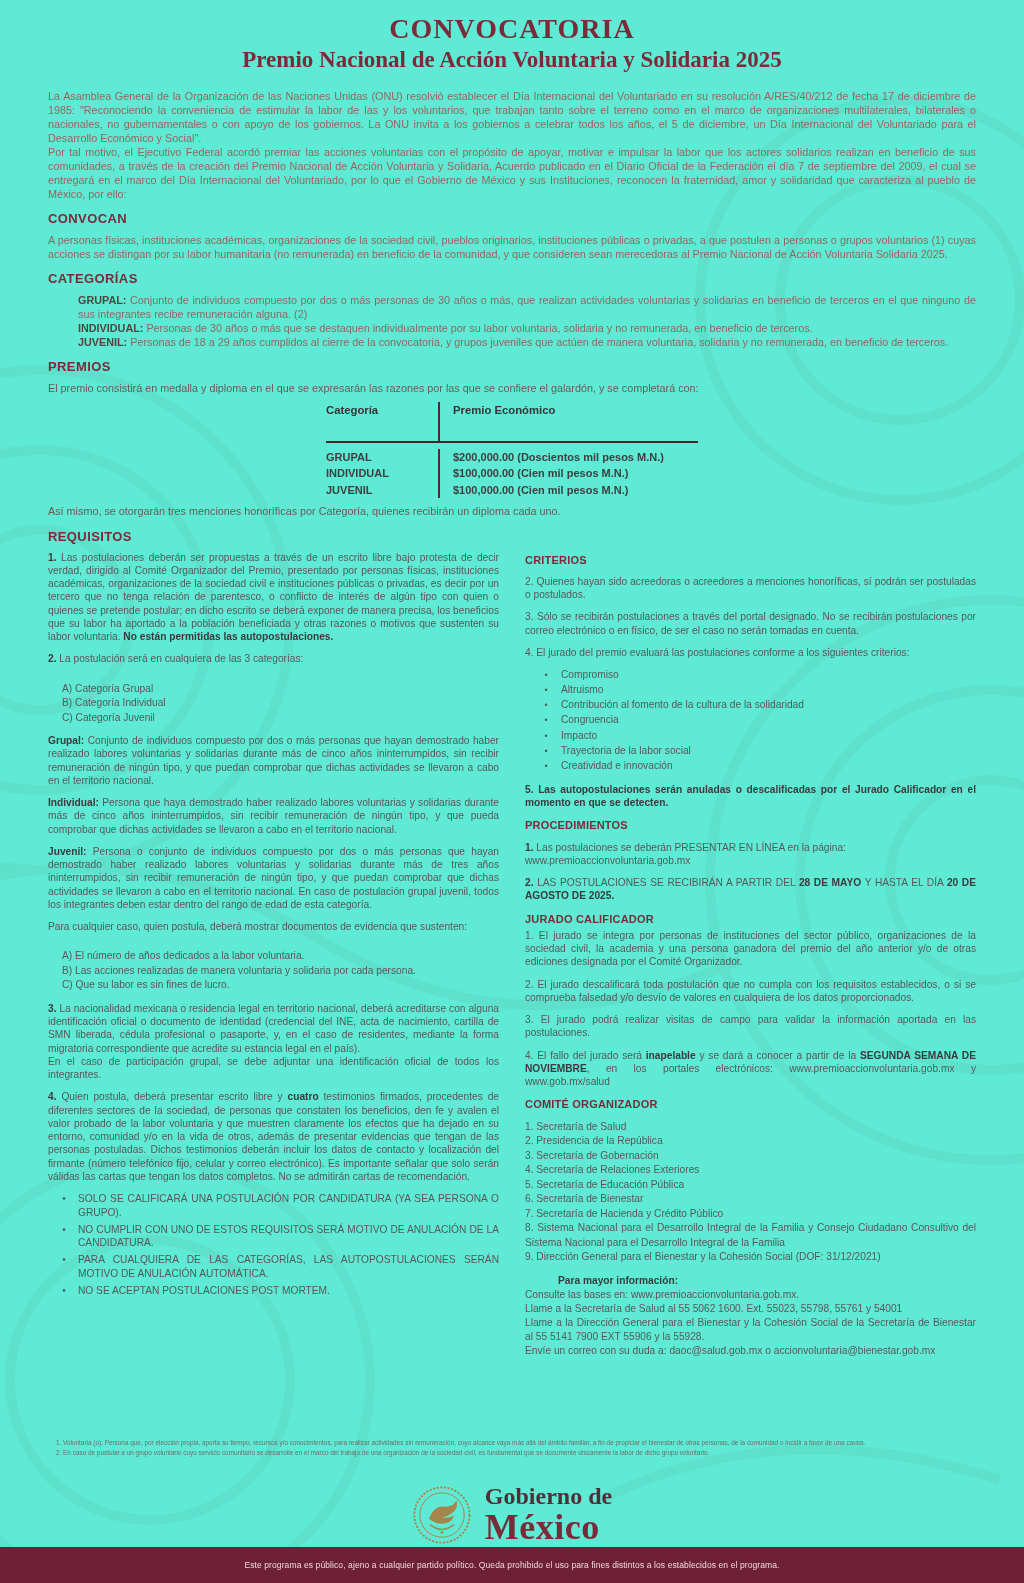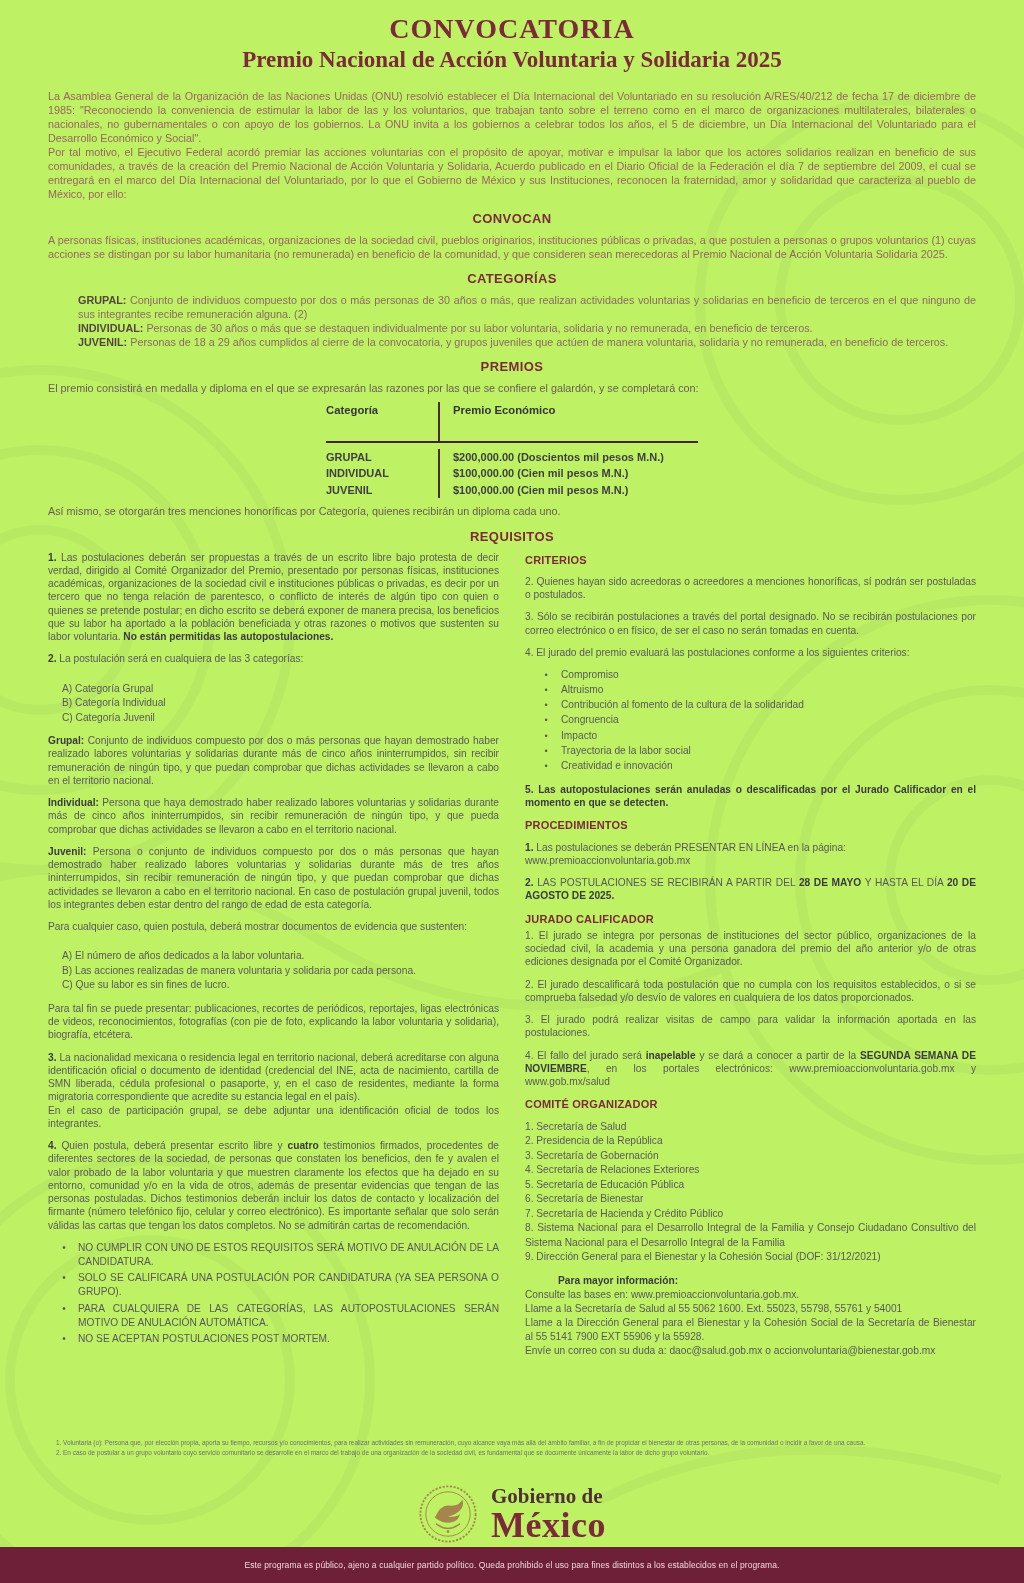--- a/index.html
+++ b/index.html
@@ -8,37 +8,37 @@
     --gold:#a5854b;
     --intro:#97655e;
     --cattext:#8b6a62;
     --catlabel:#554440;
     --gray:#58585a;
     --dark:#3b3b3d;
   }
   *{box-sizing:border-box;margin:0;padding:0;}
   html,body{background:#fff;}
   .page{
-    position:relative;width:1024px;height:1583px;background:#bef264;
+    position:relative;width:1024px;height:1583px;background:#5eead4;
     font-family:"Liberation Sans",sans-serif;overflow:hidden;
   }
   .watermark{position:absolute;inset:0;opacity:.05;pointer-events:none;}
   .content{position:relative;padding:0 48px;}
   .title{
     font-family:"Liberation Serif",serif;font-weight:700;color:var(--maroon);
     text-align:center;font-size:28px;letter-spacing:1px;margin-top:14px;line-height:1.05;
   }
   .subtitle{
     font-family:"Liberation Serif",serif;font-weight:700;color:var(--maroon);
     text-align:center;font-size:23px;margin-top:4px;line-height:1.1;
   }
   .intro{font-size:10.8px;line-height:1.3;color:var(--intro);text-align:justify;}
   .intro.first{margin-top:16px;}
   .sec{
-    text-align:center;color:var(--maroon);font-weight:700;font-size:13px;
+    color:var(--maroon);font-weight:700;font-size:13px;
     letter-spacing:.4px;margin:10px 0 7px;
   }
   .cats{margin-left:30px;}
   .cats p{font-size:10.8px;line-height:1.3;color:var(--cattext);text-align:justify;}
   .lbl{font-weight:700;color:var(--catlabel);}
   .prem-intro,.prem-note{font-size:10.8px;line-height:1.35;color:#6a5b57;}
   .ptable{width:372px;margin:6px auto 6px;}
   .trow{display:grid;grid-template-columns:112px 260px;}
   .trow .tc1{font-weight:700;color:#3f3e40;font-size:11px;line-height:1.5;}
   .trow .tc2{font-weight:700;color:#3f3e40;font-size:11px;line-height:1.5;border-left:2px solid #4e2b35;padding-left:13px;}
@@ -62,21 +62,21 @@
   .crit{display:flex;margin-bottom:1px;}
   .crit::before{content:"•";flex:0 0 30px;text-align:center;font-size:9px;line-height:14px;}
   .crit span{flex:1;line-height:1.38;}
   .bold-p{font-weight:700;color:var(--dark);}
   .comite-list{margin-bottom:9px;}
   .comite-list div{line-height:1.42;}
   .info-h{font-weight:700;color:var(--dark);line-height:1.4;padding-left:33px;}
   .info-lines div{line-height:1.38;}
   .footnotes{position:absolute;left:56px;right:52px;top:1438px;font-size:6.4px;line-height:1.55;color:#6e6e6e;}
   .gov-logo{position:absolute;top:1484px;left:0;right:0;display:flex;justify-content:center;align-items:center;gap:13px;}
-  .gl-text .l1{font-family:"Liberation Serif",serif;font-weight:700;font-size:21px;color:#4f3038;line-height:1.05;}
+  .gl-text .l1{font-family:"Liberation Serif",serif;font-weight:700;font-size:24px;color:#4f3038;line-height:1.05;}
   .gl-text .l2{font-family:"Liberation Serif",serif;font-weight:700;font-size:36px;color:var(--maroon);line-height:1.0;letter-spacing:.5px;}
   .bottombar{
     position:absolute;left:0;bottom:0;width:100%;height:36px;background:var(--maroon-dark);
     display:flex;align-items:center;justify-content:center;color:#f0d9de;font-size:8.5px;letter-spacing:.1px;
   }
 </style>
 </head>
 <body>
 
 <div class="page">
@@ -156,29 +156,28 @@
         </div>
         <p><span class="b">Grupal: </span><span>Conjunto de individuos compuesto por dos o más personas que hayan demostrado haber realizado labores voluntarias y solidarias durante más de cinco años ininterrumpidos, sin recibir remuneración de ningún tipo, y que puedan comprobar que dichas actividades se llevaron a cabo en el territorio nacional.</span></p>
         <p><span class="b">Individual: </span><span>Persona que haya demostrado haber realizado labores voluntarias y solidarias durante más de cinco años ininterrumpidos, sin recibir remuneración de ningún tipo, y que pueda comprobar que dichas actividades se llevaron a cabo en el territorio nacional.</span></p>
         <p><span class="b">Juvenil: </span><span>Persona o conjunto de individuos compuesto por dos o más personas que hayan demostrado haber realizado labores voluntarias y solidarias durante más de tres años ininterrumpidos, sin recibir remuneración de ningún tipo, y que puedan comprobar que dichas actividades se llevaron a cabo en el territorio nacional. En caso de postulación grupal juvenil, todos los integrantes deben estar dentro del rango de edad de esta categoría.</span></p>
         <p>Para cualquier caso, quien postula, deberá mostrar documentos de evidencia que sustenten:</p>
         <div class="sublist">
           <div>A) El número de años dedicados a la labor voluntaria.</div>
           <div>B) Las acciones realizadas de manera voluntaria y solidaria por cada persona.</div>
           <div>C) Que su labor es sin fines de lucro.</div>
         </div>
-        <p>Para tal fin se puede presentar: publicaciones, recortes de periódicos, reportajes, ligas electrónicas de videos, reconocimientos, fotografías (con pie de foto, explicando la labor voluntaria y solidaria), biografía, etcétera.</p>
         <p><span class="b">3. </span><span>La nacionalidad mexicana o residencia legal en territorio nacional, deberá acreditarse con alguna identificación oficial o documento de identidad (credencial del INE, acta de nacimiento, cartilla de SMN liberada, cédula profesional o pasaporte, y, en el caso de residentes, mediante la forma migratoria correspondiente que acredite su estancia legal en el país).</span><span class="blk">En el caso de participación grupal, se debe adjuntar una identificación oficial de todos los integrantes.</span></p>
         <p><span class="b">4. </span><span>Quien postula, deberá presentar escrito libre y </span><span class="b">cuatro</span><span> testimonios firmados, procedentes de diferentes sectores de la sociedad, de personas que constaten los beneficios, den fe y avalen el valor probado de la labor voluntaria y que muestren claramente los efectos que ha dejado en su entorno, comunidad y/o en la vida de otros, además de presentar evidencias que tengan de las personas postuladas. Dichos testimonios deberán incluir los datos de contacto y localización del firmante (número telefónico fijo, celular y correo electrónico). Es importante señalar que solo serán válidas las cartas que tengan los datos completos. No se admitirán cartas de recomendación.</span></p>
         <div class="caps-bullets">
           <div class="bullet">
+              <span>SOLO SE CALIFICARÁ UNA POSTULACIÓN POR CANDIDATURA (YA SEA PERSONA O GRUPO).</span>
+            </div>
+          <div class="bullet">
               <span>NO CUMPLIR CON UNO DE ESTOS REQUISITOS SERÁ MOTIVO DE ANULACIÓN DE LA CANDIDATURA.</span>
-            </div>
-          <div class="bullet">
-              <span>SOLO SE CALIFICARÁ UNA POSTULACIÓN POR CANDIDATURA (YA SEA PERSONA O GRUPO).</span>
             </div>
           <div class="bullet">
               <span>PARA CUALQUIERA DE LAS CATEGORÍAS, LAS AUTOPOSTULACIONES SERÁN MOTIVO DE ANULACIÓN AUTOMÁTICA.</span>
             </div>
           <div class="bullet">
               <span>NO SE ACEPTAN POSTULACIONES POST MORTEM.</span>
             </div>
         </div>
       </div>
 

